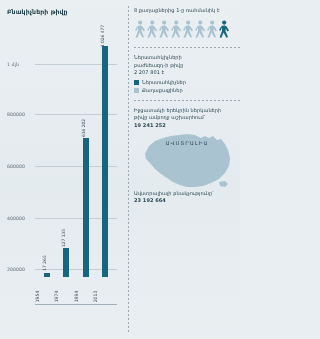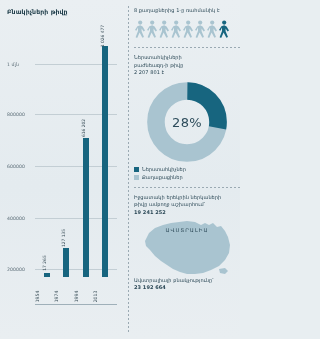--- a/index.html
+++ b/index.html
@@ -303,27 +303,20 @@
           </g>
         </svg>
     </div>
 
     <div class="hdivider"></div>
 
     <div class="rtext">Ներստահկիչների</div>
     <div class="rtext">բաժնեազդ-ի թիվը</div>
     <div class="rtext">2 207 801 է</div>
 
-    <div class="donutwrap">
-      <svg width="82" height="82" viewBox="0 0 42 42">
-        <circle cx="21" cy="21" r="15.9" fill="transparent" stroke="#a9c4d0" stroke-width="9"></circle>
-        <circle cx="21" cy="21" r="15.9" fill="transparent" stroke="#17657f" stroke-width="9" stroke-dasharray="28 72" stroke-dashoffset="25"></circle>
-      </svg>
-      <div class="donut-center">28%</div>
-    </div>
 
     <div class="legend">
       <div class="legitem">
         <span class="swatch" style="background:#17657f;"></span>
         <span class="legtext">Ներստահկիչներ</span>
       </div>
       <div class="legitem">
         <span class="swatch" style="background:#a9c4d0;"></span>
         <span class="legtext">Քաղաքացիներ</span>
       </div>

